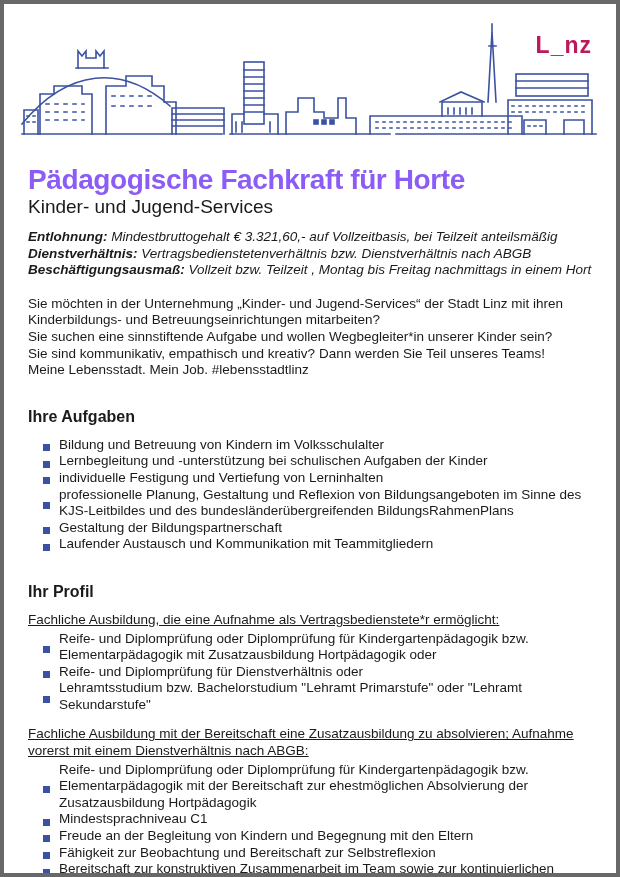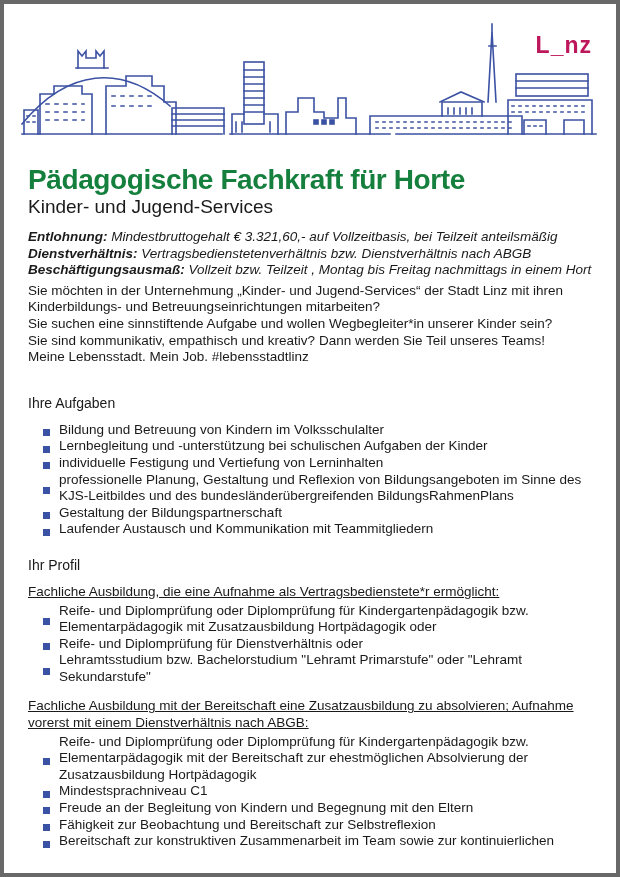--- a/index.html
+++ b/index.html
@@ -16,40 +16,40 @@
   .skyline-wrap svg { width: 100%; height: 100%; }
   .logo {
     position: absolute; top: 16px; right: 10px;
     font-size: 23px; font-weight: bold; letter-spacing: 1px;
     color: #be185d;
   }
   .content { padding: 0 24px; }
   h1 {
     margin-top: 24px;
     font-size: 28px; font-weight: bold; letter-spacing: -0.4px;
-    color: #15803d;
+    color: #8b5cf6;
   }
   h2.subtitle { font-size: 19px; font-weight: normal; }
   .meta { margin-top: 11px; font-size: 13.5px; line-height: 16.6px; font-style: italic; }
   .meta-line strong { font-weight: bold; }
-  .intro { margin-top: 4px; font-size: 13.5px; line-height: 16.6px; }
-  h3.section-heading { margin-top: 29px; font-size: 14px; font-weight: normal; }
+  .intro { margin-top: 17px; font-size: 13.5px; line-height: 16.6px; }
+  h3.section-heading { margin-top: 29px; font-size: 16px; font-weight: bold; }
   ul.bullets { list-style: none; margin-top: 11px; font-size: 13.5px; line-height: 16.6px; }
   ul.bullets li { display: flex; align-items: center; }
   .sq {
     flex: 0 0 auto; width: 7px; height: 7px;
     background: #3B51A3; margin: 5px 9px 0 15px;
   }
   .group-intro {
     margin-top: 11px; font-size: 13.5px; line-height: 16.6px;
     text-decoration: underline;
   }
   .group ul.bullets { margin-top: 2px; }
   .group + .group { margin-top: 13px; }
-  section[data-name="section-profil"] h3.section-heading { margin-top: 19px; }
+  section[data-name="section-profil"] h3.section-heading { margin-top: 30px; }
 </style>
 </head>
 <body data-name="job-posting-page">
 
 <div class="skyline-wrap" data-name="header-banner">
   <svg viewBox="0 0 580 124" data-name="linz-skyline-illustration" stroke="#3B51A3" fill="none" stroke-width="1.6" stroke-linecap="square">
 
     <path d="M2 108 C 48 52 102 48 150 90"></path>
     <path d="M58 52 V35 l4 5 4-5 v7 h10 v-7 l4 5 4-5 v17"></path>
     <path d="M56 52 h32"></path>

